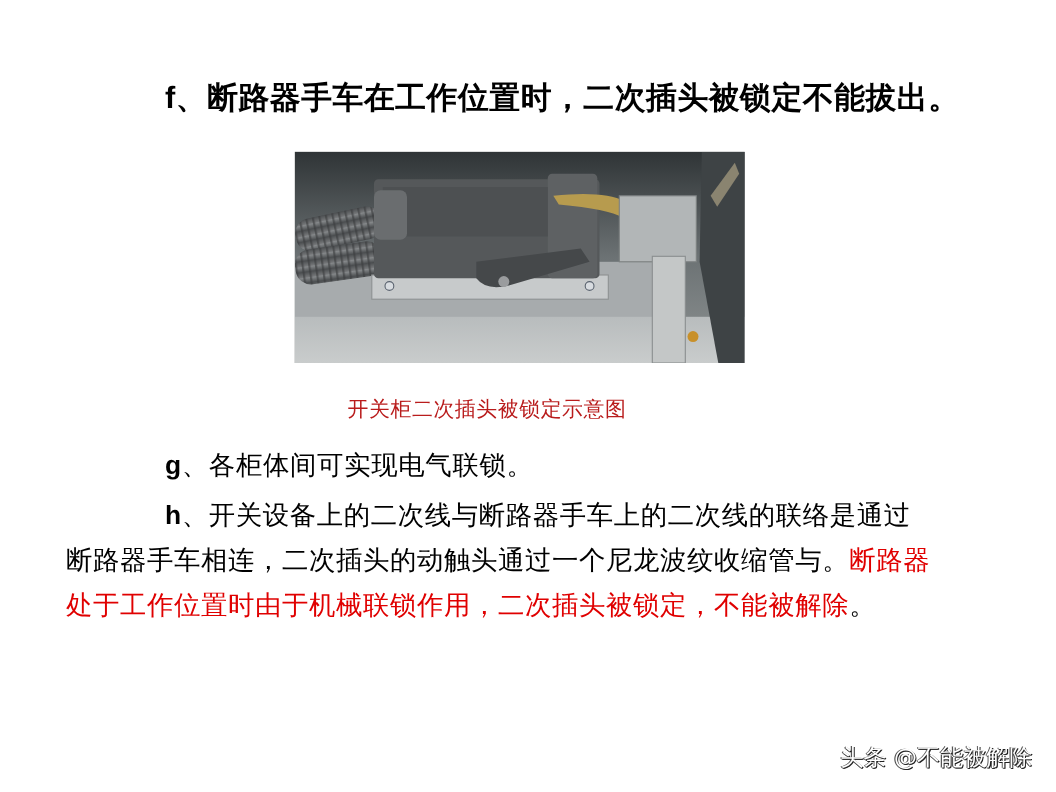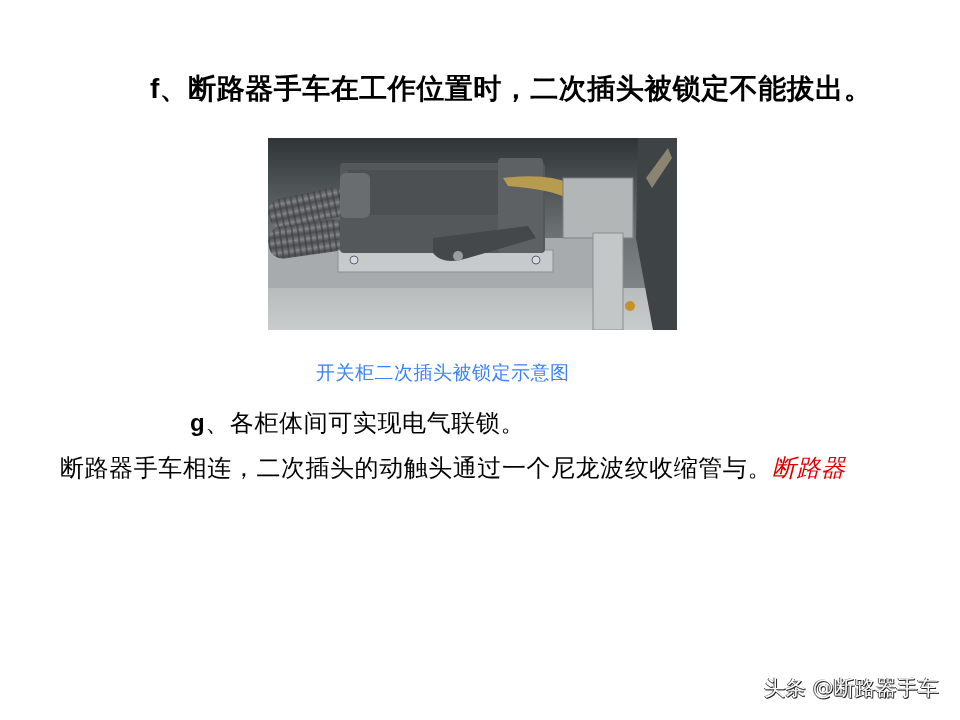--- a/index.html
+++ b/index.html
@@ -12,34 +12,34 @@
     white-space: nowrap; font-weight: bold; letter-spacing: 0.5px;
   }
   .heading .latin { font-family: "Liberation Sans", "DejaVu Sans", sans-serif; font-weight: bold; }
   .photo {
     position: absolute; left: 268px; top: 138px; width: 409px; height: 192px; overflow: hidden;
     background: #5a5f60;
   }
   .photo svg { display: block; }
   .caption {
     position: absolute; left: 316px; top: 358px; font-size: 19px; line-height: 28px;
-    white-space: nowrap; color: #3b82f6; letter-spacing: 0.5px;
+    white-space: nowrap; color: #b91c1c; letter-spacing: 0.5px;
   }
   .para-g {
     position: absolute; left: 150px; top: 406px; font-size: 24px; line-height: 34px;
-    white-space: nowrap; letter-spacing: 0.6px; margin-left: 40px;
+    white-space: nowrap; letter-spacing: 0.6px;
   }
   .body-block {
     position: absolute; left: 60px; top: 448px; width: 840px;
     font-size: 24px; line-height: 41px; letter-spacing: 0.55px;
   }
   .body-block .line { white-space: nowrap; height: 41px; }
   .body-block .indent { padding-left: 90px; }
   .latin { font-family: "Liberation Sans", "DejaVu Sans", sans-serif; font-weight: bold; }
-  .red { color: #e00000; font-style: italic; }
+  .red { color: #e00000; }
   .watermark {
     position: absolute; left: 764px; top: 673px; font-size: 21px; line-height: 30px;
     font-family: "DejaVu Sans", "Liberation Sans", sans-serif; color: #ffffff;
     text-shadow: 1px 1px 0 #222, -1px 0 0 #555, 0 1px 0 #444; white-space: nowrap;
   }
 </style>
 </head>
 <body>
 
 <div class="heading">
@@ -101,18 +101,24 @@
   </svg>
 </div>
 
 <div class="caption">开关柜二次插头被锁定示意图</div>
 
 <div class="para-g">
   <span class="latin">g</span><span>、各柜体间可实现电气联锁。</span>
 </div>
 
 <div class="body-block">
+  <div class="line indent">
+    <span class="latin">h</span><span>、开关设备上的二次线与断路器手车上的二次线的联络是通过</span>
+  </div>
   <div class="line">
     <span>断路器手车相连，二次插头的动触头通过一个尼龙波纹收缩管与。</span><span class="red">断路器</span>
   </div>
+  <div class="line">
+    <span class="red">处于工作位置时由于机械联锁作用，二次插头被锁定，不能被解除</span><span>。</span>
+  </div>
 </div>
 
-<div class="watermark">头条 @断路器手车</div>
+<div class="watermark">头条 @不能被解除</div>
 
 </body></html>

